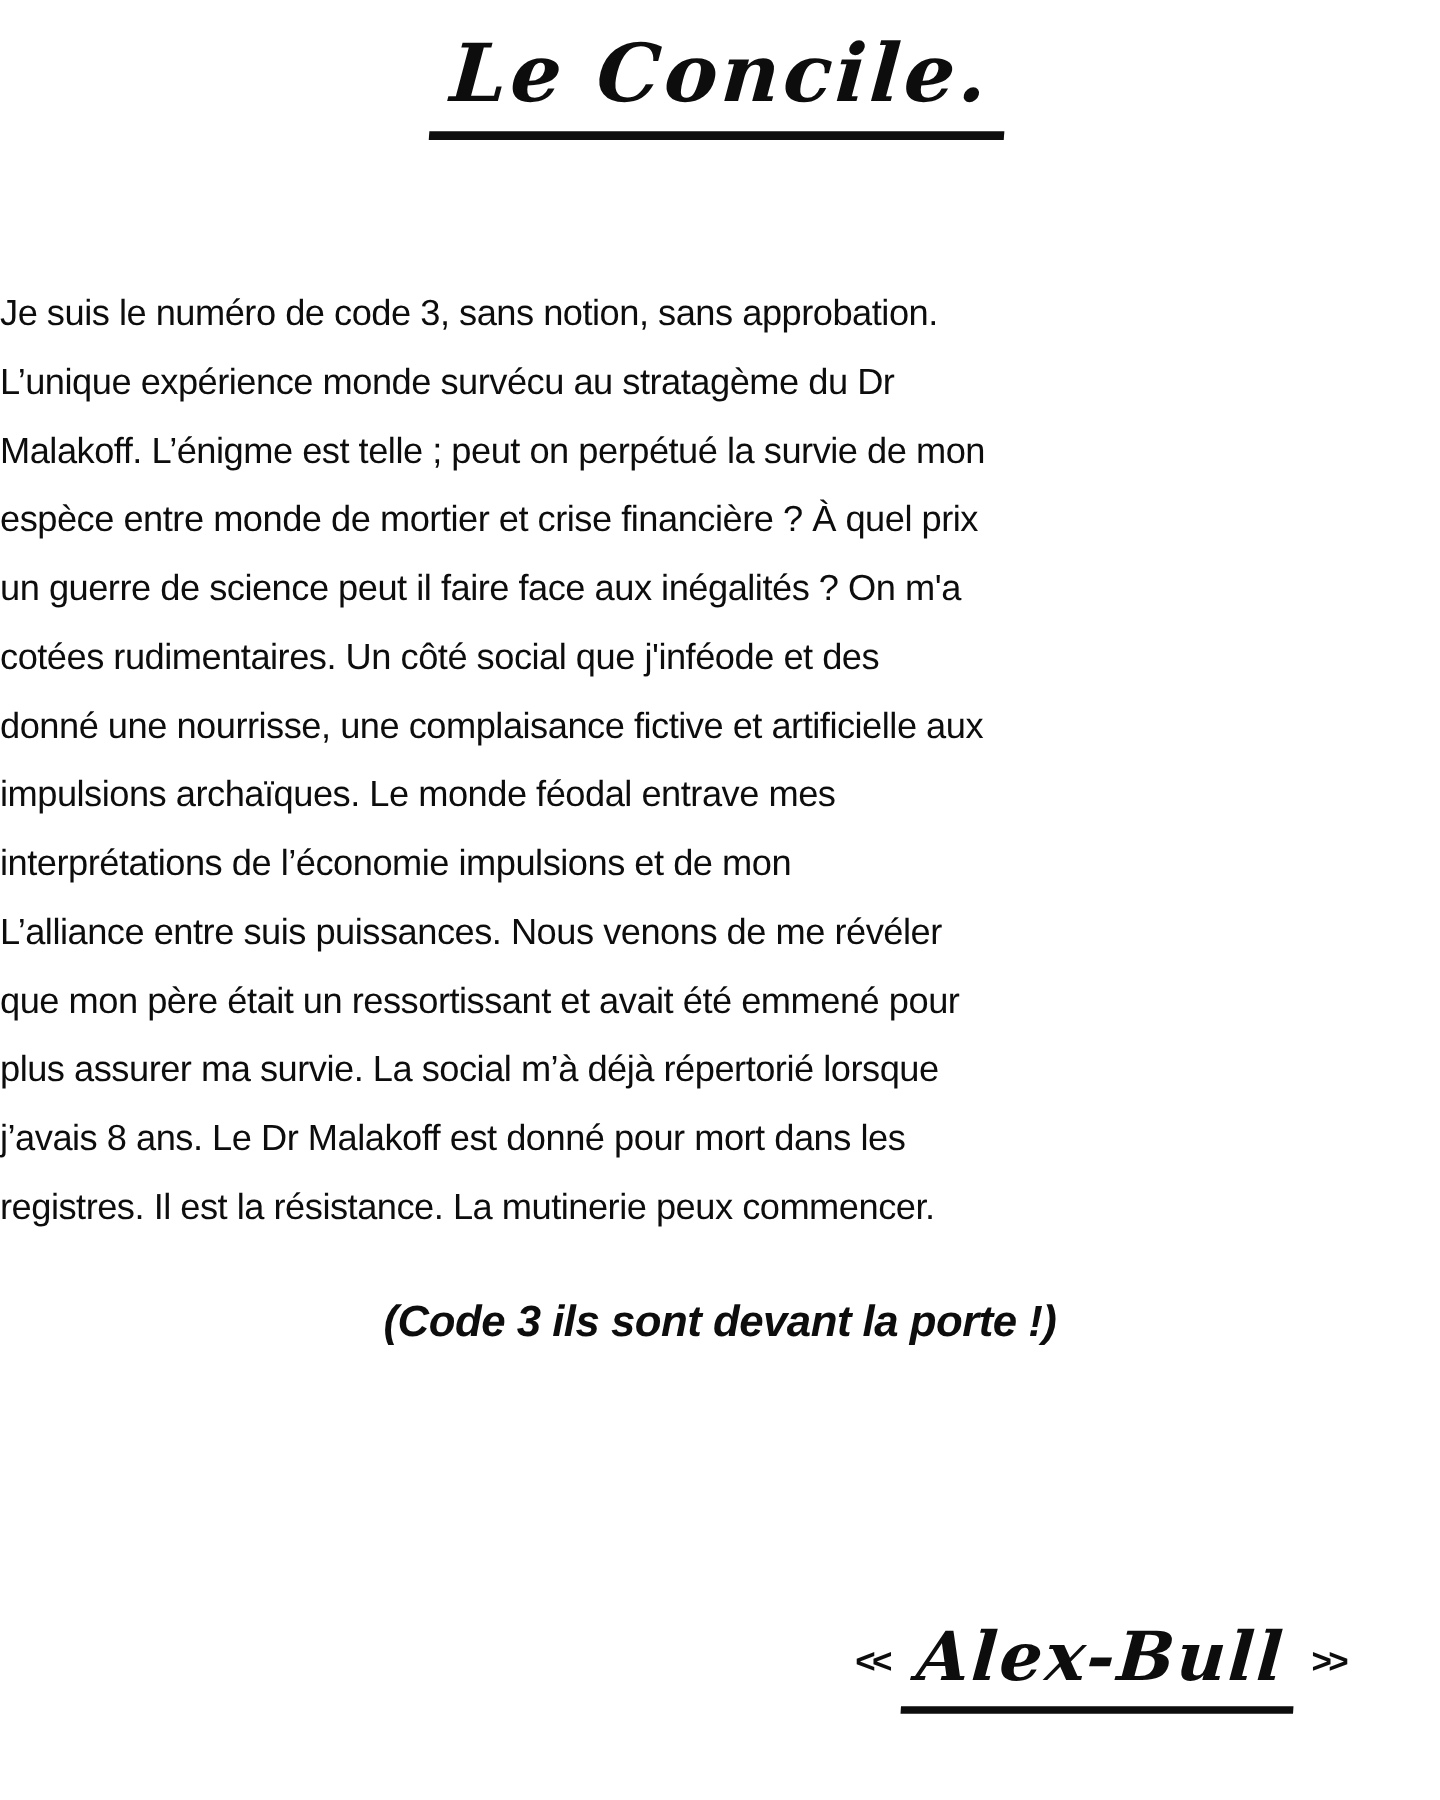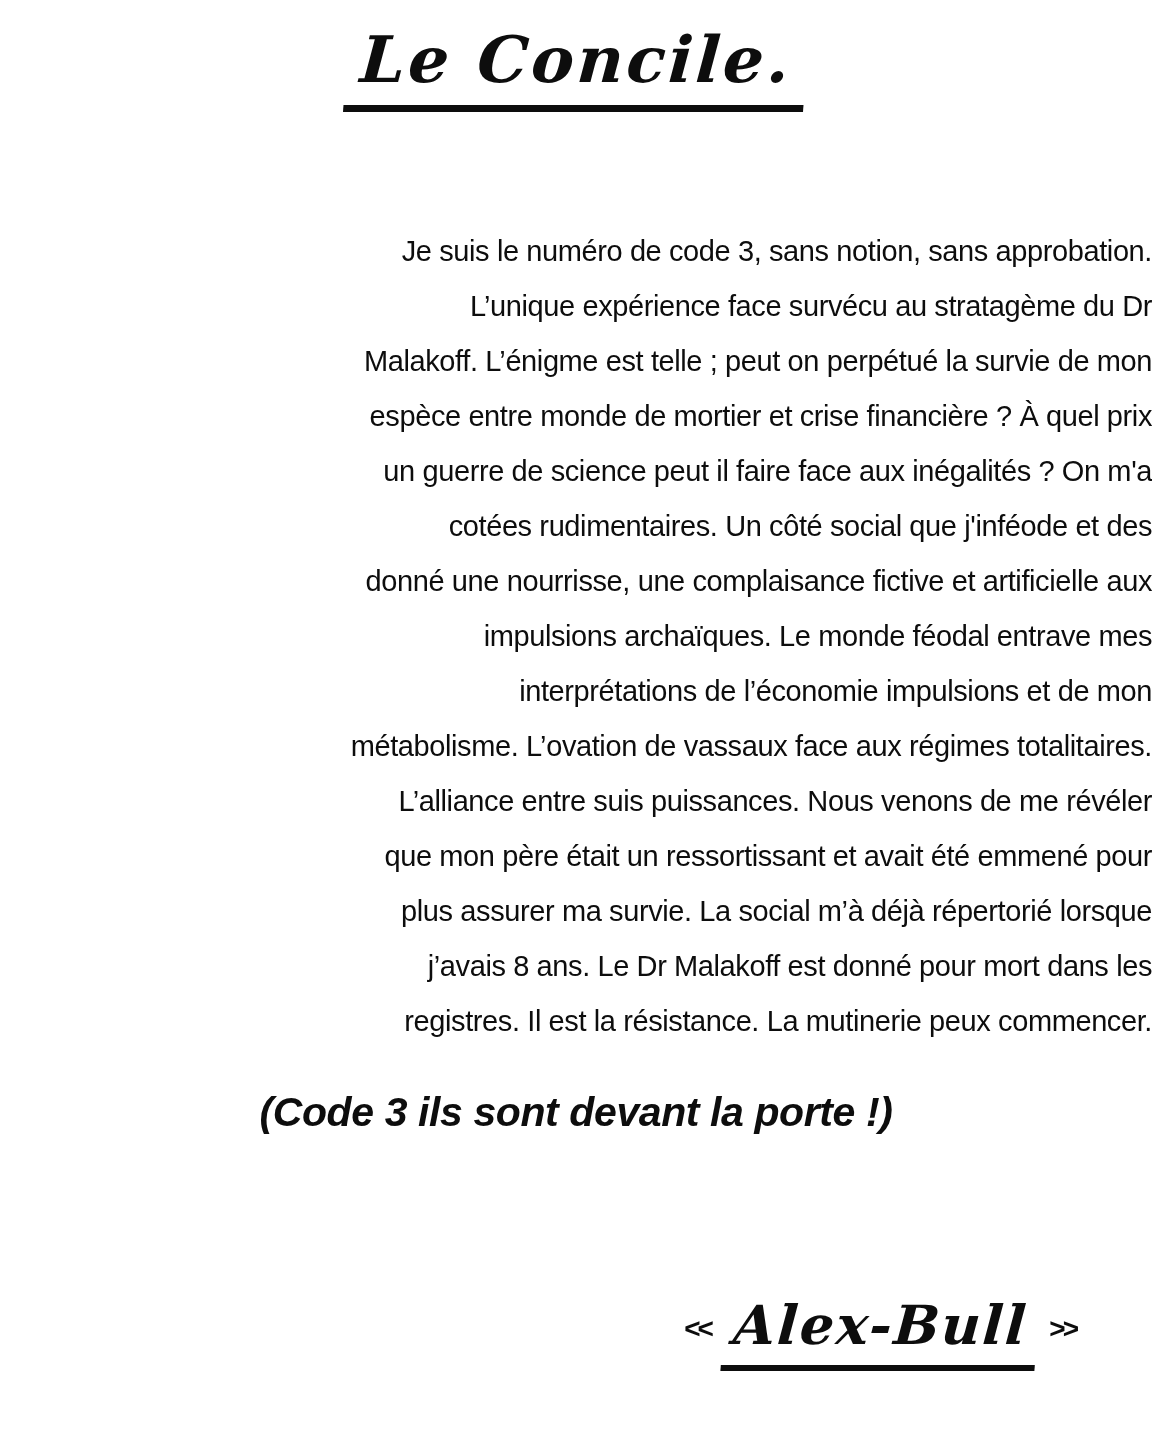--- a/index.html
+++ b/index.html
@@ -44,27 +44,27 @@
   .doc-body {
     margin-top: 112px;
     text-align: center;
   }
   .body-line {
     margin: 0;
     font-size: 29px;
     line-height: 55px;
     letter-spacing: -0.4px;
     white-space: nowrap;
-    text-align: right;
+    text-align: left;
   }
   
   .callout {
     margin: 36px 0 0 0;
     text-align: center;
-    font-size: 41px;
+    font-size: 35px;
     line-height: 55px;
     font-weight: bold;
     font-style: italic;
     letter-spacing: -0.4px;
     white-space: nowrap;
   }
   
   .signature {
     position: absolute;
     top: 1296px;
@@ -94,29 +94,28 @@
 <body>
 
 <div class="page">
 
   <header class="title-wrap">
     <h1 class="script doc-title">Le Concile.</h1>
   </header>
 
   <main class="doc-body">
     <p class="body-line">Je suis le numéro de code 3, sans notion, sans approbation.</p>
-    <p class="body-line">L’unique expérience face survécu au stratagème du Dr</p>
+    <p class="body-line">L’unique expérience monde survécu au stratagème du Dr</p>
     <p class="body-line">Malakoff. L’énigme est telle ; peut on perpétué la survie de mon</p>
     <p class="body-line">espèce entre monde de mortier et crise financière ? À quel prix</p>
     <p class="body-line">un guerre de science peut il faire face aux inégalités ? On m'a</p>
     <p class="body-line">cotées rudimentaires. Un côté social que j'inféode et des</p>
     <p class="body-line">donné une nourrisse, une complaisance fictive et artificielle aux</p>
     <p class="body-line">impulsions archaïques. Le monde féodal entrave mes</p>
     <p class="body-line">interprétations de l’économie impulsions et de mon</p>
-    <p class="body-line">métabolisme. L’ovation de vassaux face aux régimes totalitaires.</p>
     <p class="body-line">L’alliance entre suis puissances. Nous venons de me révéler</p>
     <p class="body-line">que mon père était un ressortissant et avait été emmené pour</p>
     <p class="body-line">plus assurer ma survie. La social m’à déjà répertorié lorsque</p>
     <p class="body-line">j’avais 8 ans. Le Dr Malakoff est donné pour mort dans les</p>
     <p class="body-line">registres. Il est la résistance. La mutinerie peux commencer.</p>
   </main>
 
   <p class="callout">(Code 3 ils sont devant la porte !)</p>
 
   <div class="signature">

